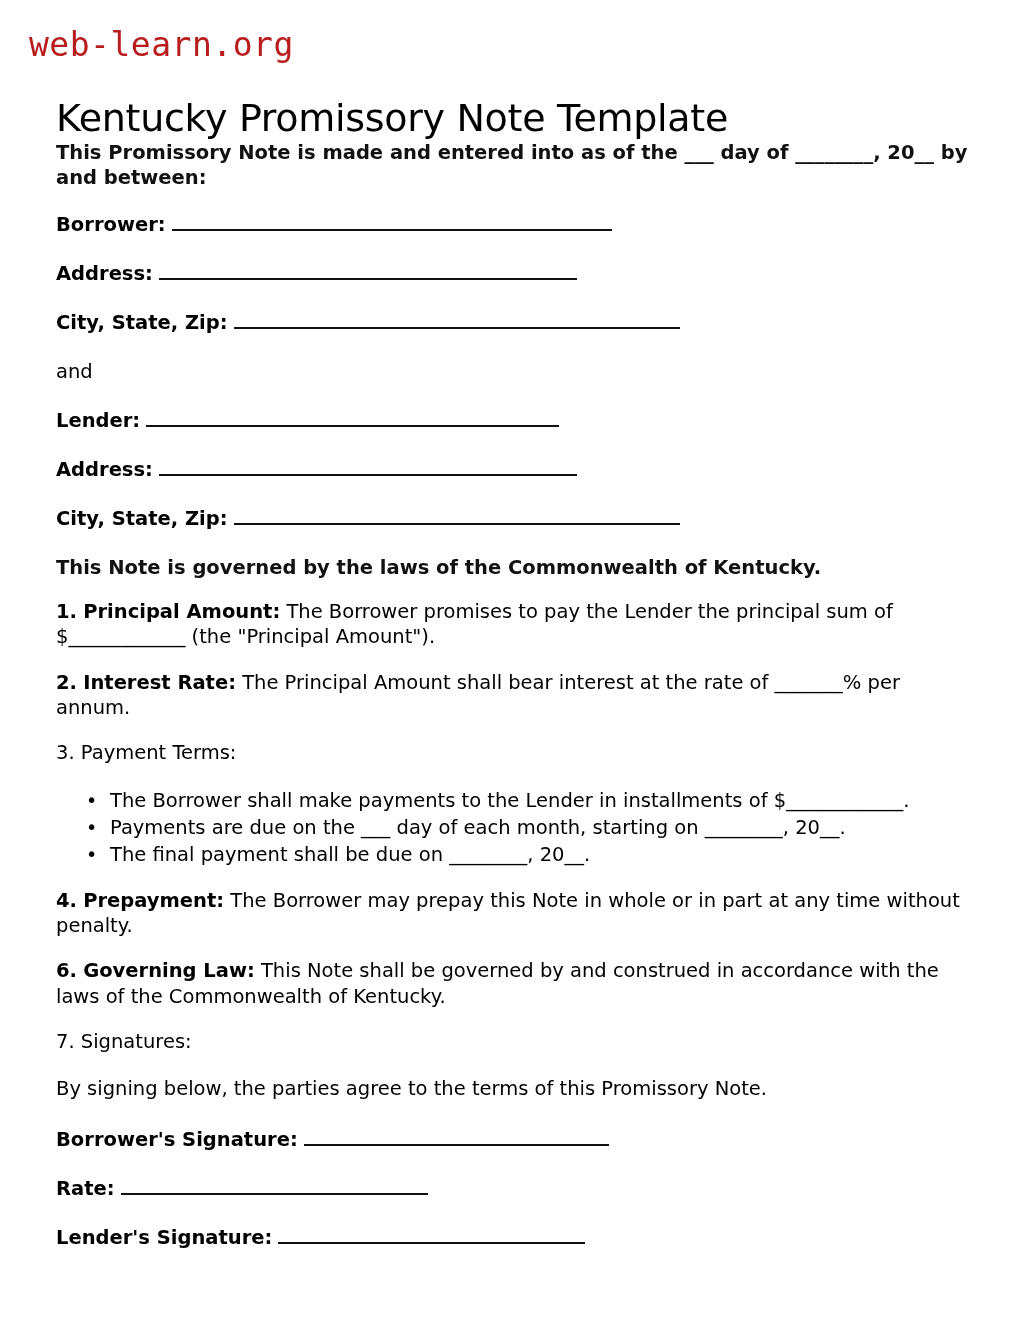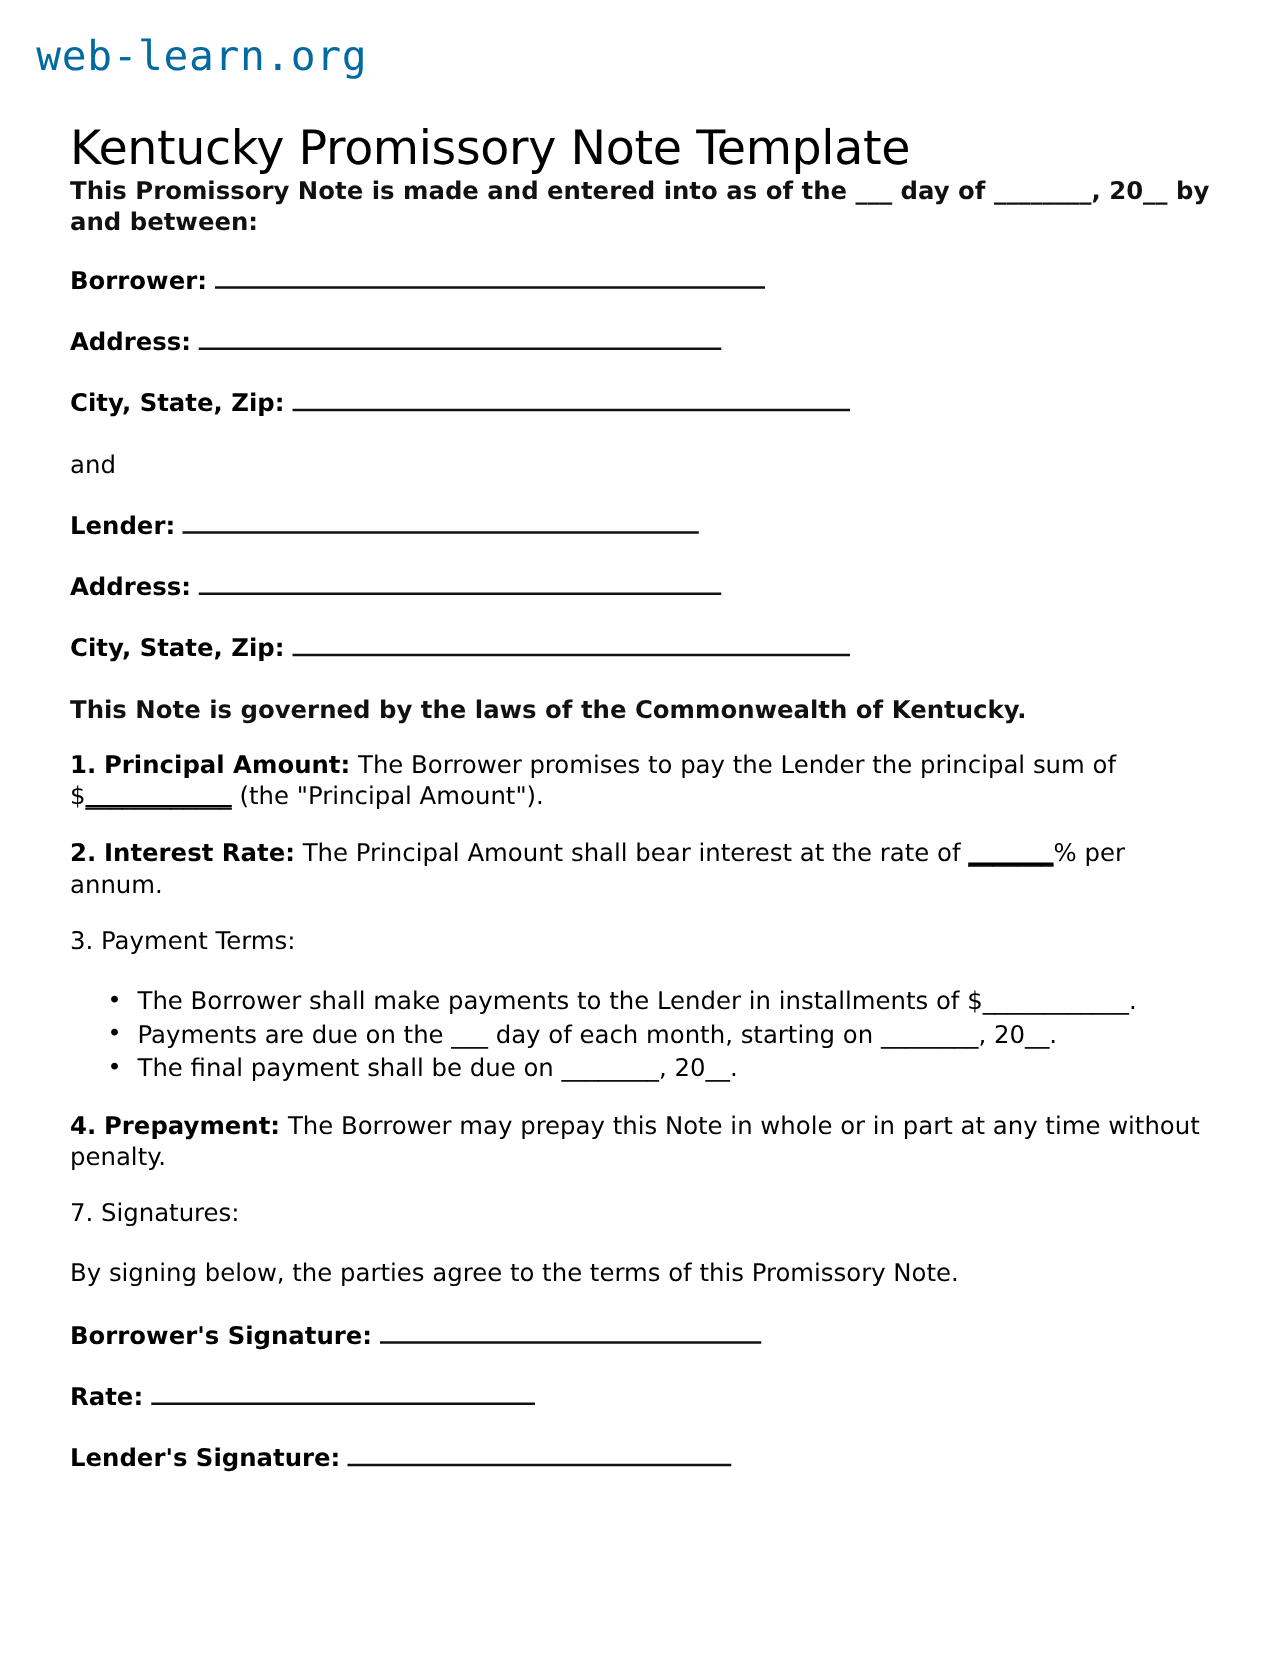--- a/index.html
+++ b/index.html
@@ -22,21 +22,21 @@
     box-sizing: border-box;
     padding: 0;
   }
   .watermark {
     position: absolute;
     left: 29px;
     top: 28px;
     font-family: "DejaVu Sans Mono", "Liberation Mono", monospace;
     font-size: 33px;
     letter-spacing: 0.5px;
-    color: #0369a1;
+    color: #b91c1c;
     white-space: nowrap;
     line-height: 1;
   }
   .doc-title {
     position: absolute;
     left: 56px;
     top: 72px;
     font-size: 38px;
     font-weight: normal;
     letter-spacing: -0.3px;
@@ -116,21 +116,21 @@
     font-size: 19.5px;
     font-weight: normal;
     line-height: 1.30;
     margin-bottom: 22px;
   }
   .sigintro {
     font-size: 19.5px;
     line-height: 1.30;
     margin-bottom: 24px;
   }
-  .u { text-decoration: underline; text-decoration-thickness: 2px; }
+  .u { text-decoration-thickness: 2px; }
 </style>
 </head>
 <body>
 
 <div class="page">
 
   <div class="watermark">web-learn.org</div>
 
   <h1 class="doc-title">Kentucky Promissory Note Template</h1>
 
@@ -195,20 +195,25 @@
       <li>The final payment shall be due on ________, 20__.</li>
     </ul>
 
     <div class="clause">
       <span class="num">4.</span>
       <span class="num">Prepayment:</span>
       <span>The Borrower may prepay this Note in whole or in part at any time without penalty.</span>
     </div>
 
 
+    <div class="clause">
+      <span class="num">6.</span>
+      <span class="num">Governing Law:</span>
+      <span>This Note shall be governed by and construed in accordance with the laws of the Commonwealth of Kentucky.</span>
+    </div>
 
     <div class="heading-only">
       <span>7.</span>
       <span>Signatures:</span>
     </div>
 
     <div class="sigintro">By signing below, the parties agree to the terms of this Promissory Note.</div>
 
     <div class="fieldline">
       <span class="lbl">Borrower's Signature:</span><span class="blank b-sig-borrower"></span>

